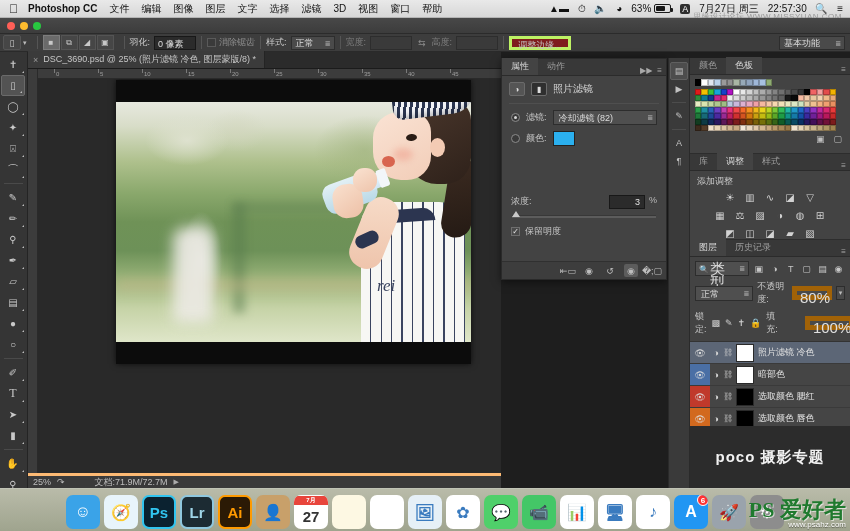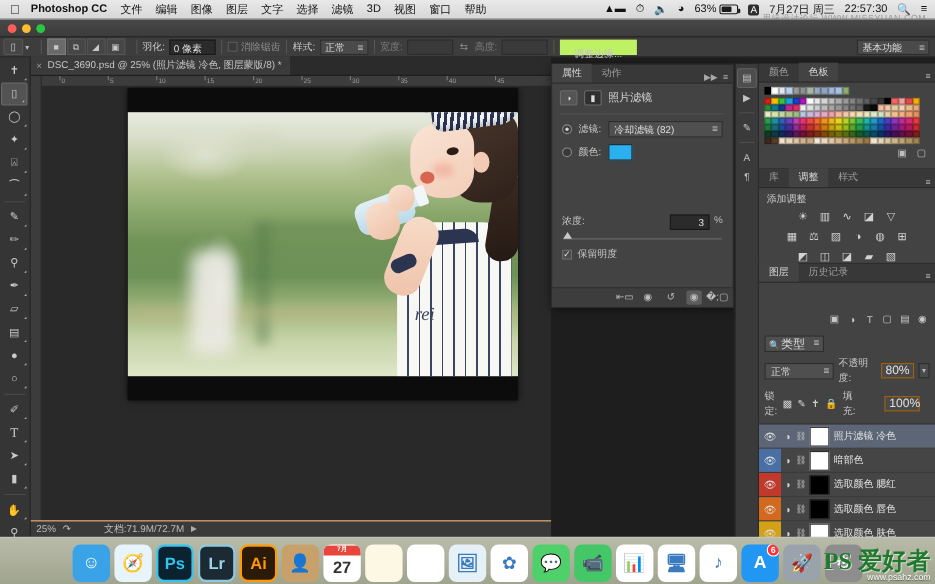--- a/index.html
+++ b/index.html
@@ -60,21 +60,21 @@
             display:flex;align-items:center;justify-content:center;color:#c8c8c8;font-size:8px;}
   .ob-btn.on{background:#6a6a6a;border-color:#7d7d7d;}
   .ob-label{margin-right:4px;white-space:nowrap;}
   .ob-input{background:#2b2b2b;border:1px solid #181818;color:#ddd;height:14px;line-height:14px;
             padding:0 3px;font-size:9px;min-width:42px;}
   .ob-select{background:#4a4a4a;border:1px solid #2d2d2d;color:#ddd;height:14px;line-height:13px;
              padding:0 12px 0 4px;font-size:9px;position:relative;min-width:44px;}
   .ob-select:after{content:"\2263";position:absolute;right:3px;top:0;font-size:7px;color:#bbb;}
   .ob-check{display:flex;align-items:center;gap:3px;color:#8e8e8e;}
   .ob-cbox{width:9px;height:9px;background:#3a3a3a;border:1px solid #5a5a5a;}
-  .ob-refine{background:#7f1d1d;border:7px solid #bef264;color:#c4c4c4;height:14px;line-height:13px;
+  .ob-refine{background:#7f1d1d;border:3px solid #bef264;color:#c4c4c4;height:14px;line-height:13px;
              padding:0 6px;font-size:9px;}
   .ob-right{margin-left:auto;padding-right:5px;display:flex;align-items:center;gap:5px;}
 
   
   .tabbar{position:absolute;top:52px;left:28px;width:473px;height:17px;background:#2b2b2b;
           border-bottom:1px solid #1b1b1b;display:flex;align-items:flex-end;}
   .doctab{height:17px;background:#3b3b3b;border-right:1px solid #242424;color:#c6c6c6;
           font-size:9px;display:flex;align-items:center;padding:0 8px 0 5px;gap:5px;}
   .tabclose{color:#999;font-size:9px;}
 
@@ -154,21 +154,21 @@
     background:linear-gradient(150deg,#fae2d1,#eec4ab);}
   .bottle{position:absolute;right:86px;bottom:124px;width:66px;height:52px;transform:rotate(-20deg);}
   .bottle-b{position:absolute;left:0;top:10px;width:54px;height:30px;border-radius:10px;
     background:linear-gradient(180deg,#e6f3fb,#bcdcef);opacity:.95;}
   .bottle-n{position:absolute;left:44px;top:15px;width:18px;height:15px;border-radius:3px;
     background:linear-gradient(180deg,#eef7fd,#cfe6f4);}
   .bottle-c{position:absolute;left:58px;top:13px;width:10px;height:18px;border-radius:2px;background:#f2f6f9;}
 
   
   .statusbar{position:absolute;left:28px;bottom:43px;width:473px;height:15px;background:#3a3a3a;
-             border-top:1px solid #fdba74;display:flex;align-items:center;color:#bdbdbd;font-size:9px;gap:6px;
+             border-top:3px solid #fdba74;display:flex;align-items:center;color:#bdbdbd;font-size:9px;gap:6px;
              padding-left:5px;}
   .sb-arrow{color:#aaa;font-size:7px;}
 
   
   .props{position:absolute;left:501px;top:58px;width:166px;height:222px;background:#434343;
          border:1px solid #2a2a2a;box-shadow:0 2px 8px rgba(0,0,0,.5);}
   .panel-tabs{display:flex;height:17px;background:#383838;border-bottom:1px solid #2b2b2b;align-items:flex-end;}
   .ptab{padding:0 9px;height:17px;line-height:17px;font-size:9px;color:#9e9e9e;}
   .ptab.act{background:#434343;color:#d8d8d8;}
   .panel-menu{margin-left:auto;display:flex;align-items:center;gap:5px;padding-right:4px;color:#a9a9a9;font-size:8px;}
@@ -214,30 +214,30 @@
   .sw-top{display:grid;grid-template-columns:repeat(22,1fr);margin:4px 14px 3px 5px;}
   .sw-foot{display:flex;justify-content:flex-end;gap:9px;padding:3px 8px 0;color:#bfbfbf;font-size:9px;}
 
   .adjpanel{height:86px;border-bottom:1px solid #2d2d2d;background:#434343;}
   .adj-title{color:#c9c9c9;font-size:9px;padding:4px 0 3px 7px;}
   .adj-row{display:flex;justify-content:center;gap:7px;margin-bottom:5px;color:#d2d2d2;}
   .adj-ico{width:13px;height:13px;display:flex;align-items:center;justify-content:center;font-size:10px;}
 
   .layerpanel{position:absolute;left:0;right:0;top:182px;bottom:0;background:#434343;}
   .lp-filter{display:flex;align-items:center;gap:3px;padding:4px 5px;}
-  .lp-kind{background:#4f4f4f;border:1px solid #2d2d2d;height:15px;line-height:14px;color:#dadada;font-size:11px;
-           padding:0 14px 0 14px;position:relative;width:58px;margin-top:44px;}
+  .lp-kind{background:#4f4f4f;border:1px solid #2d2d2d;height:15px;line-height:14px;color:#dadada;font-size:15px;
+           padding:0 14px 0 14px;position:relative;width:58px;}
   .lp-kind:before{content:"\1F50D";position:absolute;left:3px;top:1px;font-size:8px;}
   .lp-kind:after{content:"\2263";position:absolute;right:3px;top:0;font-size:7px;color:#bbb;}
   .lp-fico{width:15px;height:15px;display:flex;align-items:center;justify-content:center;color:#c8c8c8;font-size:9px;}
   .lp-blend{display:flex;align-items:center;gap:4px;padding:0 5px 4px;color:#c7c7c7;font-size:9px;}
   .lp-mode{background:#4f4f4f;border:1px solid #2d2d2d;height:15px;line-height:14px;color:#dadada;font-size:9px;
            padding:0 14px 0 5px;position:relative;width:68px;}
   .lp-mode:after{content:"\2263";position:absolute;right:3px;top:0;font-size:7px;color:#bbb;}
-  .lp-num{background:#4a4a4a;border:1px solid #a16207;height:14px;line-height:13px;color:#e0e0e0;font-size:11px;
+  .lp-num{background:#4a4a4a;border:5px solid #a16207;height:14px;line-height:13px;color:#e0e0e0;font-size:15px;
           padding:0 3px;min-width:30px;text-align:center;}
   .lp-stepper{width:11px;height:14px;background:#4a4a4a;border:1px solid #2d2d2d;color:#bbb;font-size:7px;
               display:flex;align-items:center;justify-content:center;}
   .lp-lock{display:flex;align-items:center;gap:5px;padding:0 5px 5px;color:#c7c7c7;font-size:9px;}
   .lp-lico{width:11px;height:11px;display:flex;align-items:center;justify-content:center;color:#cfcfcf;font-size:9px;}
 
   .layers{border-top:1px solid #333;}
   .layer{display:flex;align-items:center;height:22px;border-bottom:1px solid #3a3a3a;background:#454545;}
   .layer.sel{background:#5c6676;}
   .lyr-eye{width:20px;text-align:center;color:#ddd;font-size:9px;flex:0 0 20px;height:100%;
@@ -806,20 +806,23 @@
           </div>
           <div class="layer">
             <span class="lyr-eye">👁</span>
             <span class="bg-thumb"></span>
             <span class="lyr-name">背景</span>
             <span class="lyr-lockico">🔒</span>
           </div>
         </div>
     </div>
 
+    <div class="poco">
+      <span class="poco-txt">poco 摄影专题</span>
+    </div>
   </div>
 
   <div class="macdock" id="macdock">
       <div class="dicon" style="background: rgb(58, 163, 232);">
         <span style="font-size: 16px; color: rgb(255, 255, 255);">☺</span>
       </div>
       <div class="dicon" style="background: rgb(232, 244, 251);">
         <span style="font-size: 16px; color: rgb(58, 123, 191);">🧭</span>
       </div>
       <div class="dicon" style="background: rgb(11, 34, 48); border: 2px solid rgb(49, 197, 240);">

